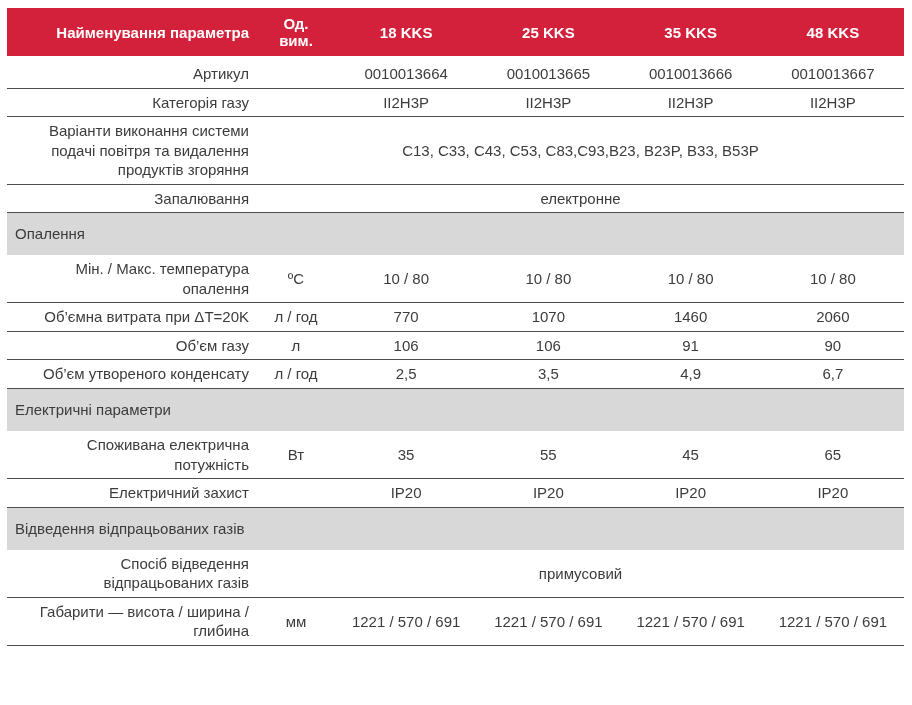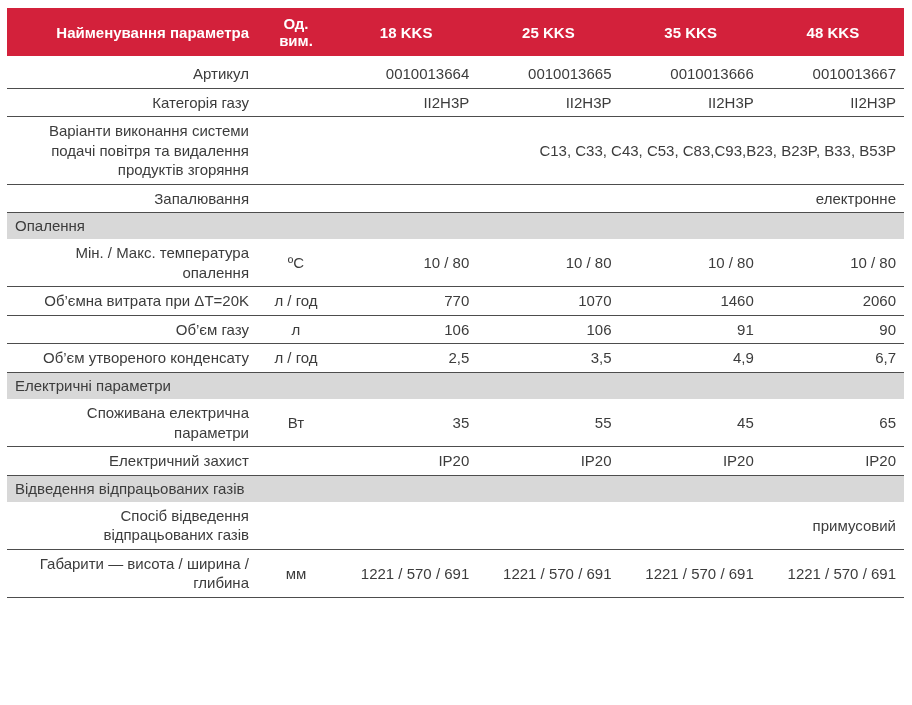--- a/index.html
+++ b/index.html
@@ -40,26 +40,26 @@
   thead th.h-model { text-align: center; }
 
   tbody td {
     padding: 4px 8px;
     line-height: 1.3;
     vertical-align: middle;
     border-bottom: 1px solid #4d4d4d;
   }
   td.name { text-align: right; }
   td.unit { text-align: center; }
-  td.val  { text-align: right; }
+  td.val  { text-align: center; }
 
   tr.section td {
     background: #d8d8d8;
     border-bottom: none;
-    padding: 3px 8px;
+    padding: 11px 8px;
     line-height: 1.35;
     text-align: left;
   }
 </style>
 </head>
 <body>
 
 <div class="page">
   <table class="spec">
     <colgroup>
@@ -138,21 +138,21 @@
           <td class="unit">л / год</td>
           <td class="val">2,5</td>
           <td class="val">3,5</td>
           <td class="val">4,9</td>
           <td class="val">6,7</td>
         </tr>
         <tr class="section">
           <td colspan="6">Електричні параметри</td>
         </tr>
         <tr>
-          <td class="name">Споживана електрична параметри</td>
+          <td class="name">Споживана електрична потужність</td>
           <td class="unit">Вт</td>
           <td class="val">35</td>
           <td class="val">55</td>
           <td class="val">45</td>
           <td class="val">65</td>
         </tr>
         <tr>
           <td class="name">Електричний захист</td>
           <td class="unit"></td>
           <td class="val">IP20</td>

